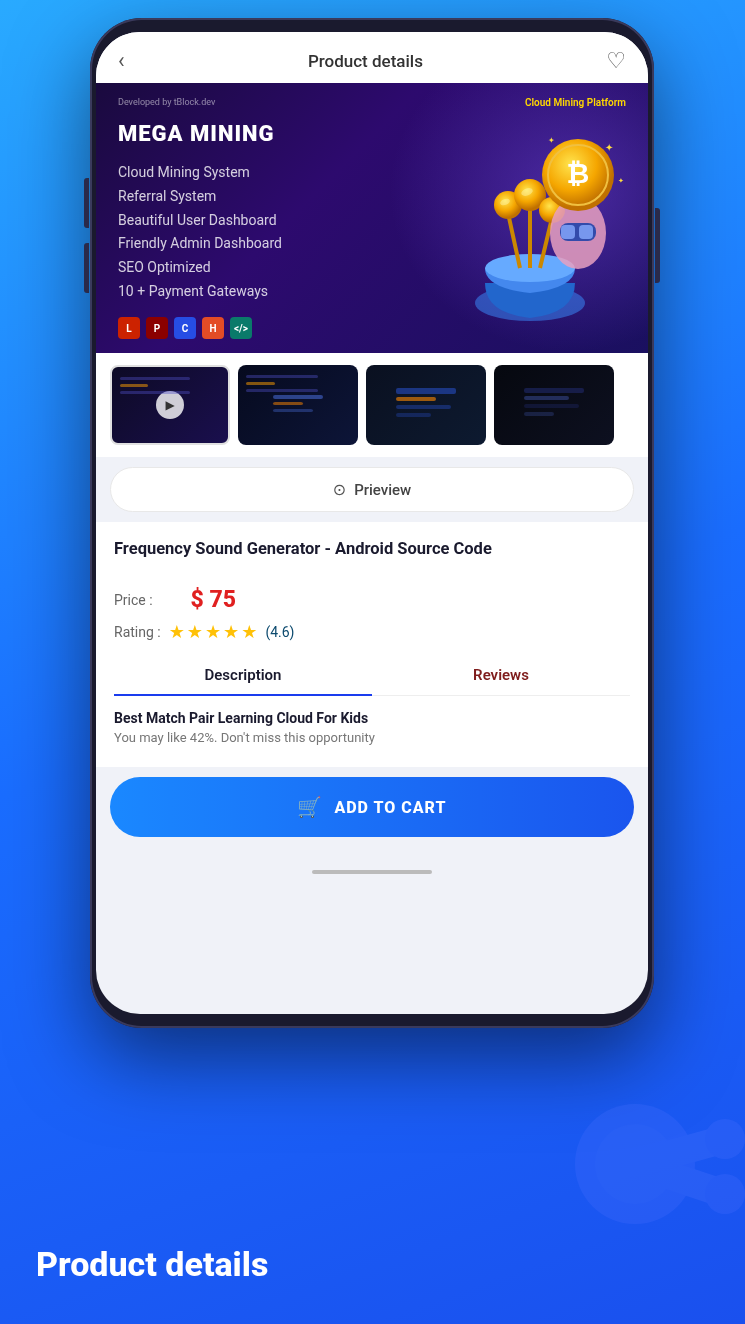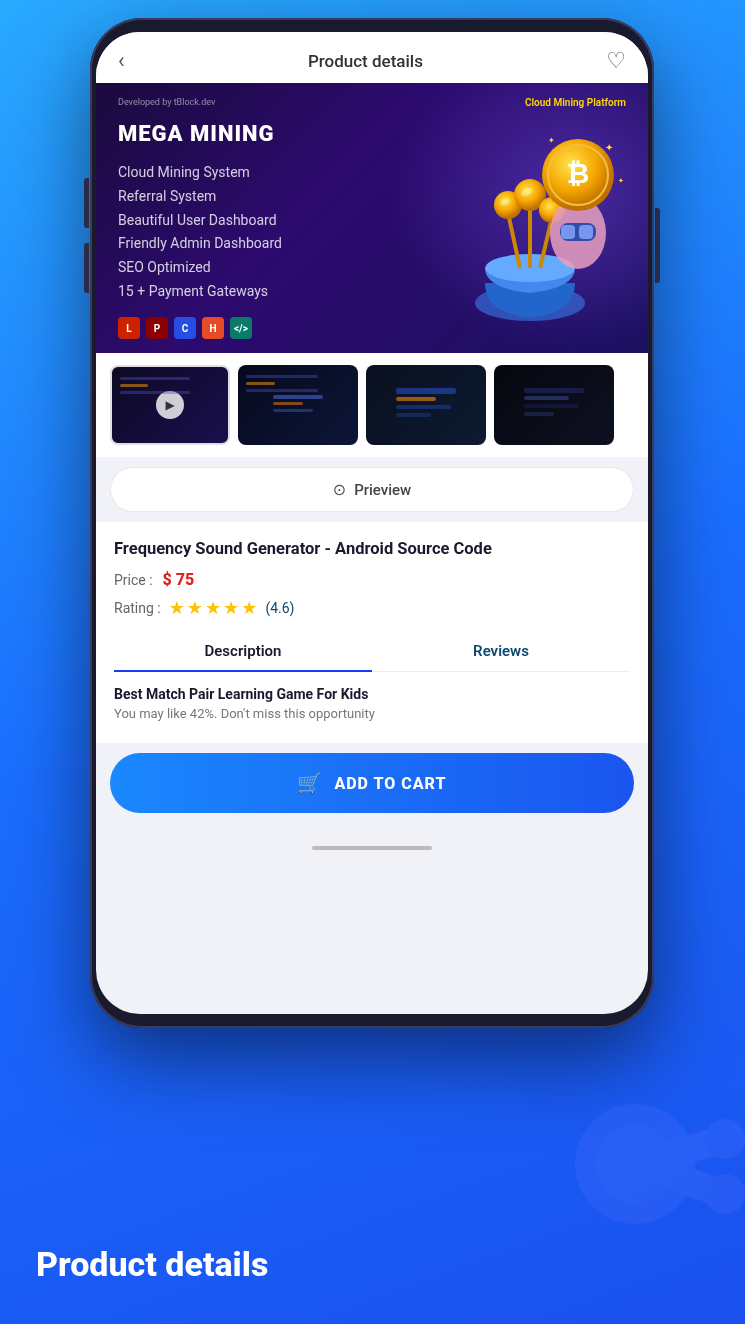--- a/index.html
+++ b/index.html
@@ -222,30 +222,30 @@
     .product-info {
       background: #fff;
       margin: 4px 0 0 0;
       padding: 16px 18px 12px;
     }
     .product-name {
       font-size: 16.5px;
       font-weight: 700;
       color: #1a1a2e;
       line-height: 1.35;
-      margin-bottom: 10px;
+      margin-bottom: 26px;
     }
     .price-row {
       display: flex;
       align-items: center;
       gap: 10px;
       margin-bottom: 8px;
     }
     .price-label { font-size: 14px; color: #666; }
-    .price-value { font-size: 16px; font-weight: 800; color: #e02020; }
+    .price-value { font-size: 23px; font-weight: 800; color: #e02020; margin-left: 28px; }
     .rating-row {
       display: flex;
       align-items: center;
       gap: 8px;
       margin-bottom: 14px;
     }
     .rating-label { font-size: 14px; color: #666; }
     .stars { display: flex; gap: 2px; }
     .star { font-size: 18px; }
     .star.full { color: #ffc107; }
@@ -257,21 +257,21 @@
       display: flex;
       border-bottom: 1px solid #eee;
       margin-bottom: 10px;
     }
     .tab {
       flex: 1;
       text-align: center;
       padding: 10px 0;
       font-size: 15px;
       font-weight: 600;
-      color: #0c4a6e;
+      color: #7f1d1d;
       cursor: pointer;
     }
     .tab.active {
       color: #1a1a2e;
       border-bottom: 2.5px solid #1a3cee;
       margin-bottom: -1px;
     }
 
     
     .desc-content {
@@ -365,21 +365,21 @@
       <div class="banner-glow"></div>
       <span class="banner-dev-text">Developed by tBlock.dev</span>
       <span class="banner-platform-text">Cloud Mining Platform</span>
       <div class="banner-title">MEGA MINING</div>
       <div class="banner-features">
         <div>Cloud Mining System</div>
         <div>Referral System</div>
         <div>Beautiful User Dashboard</div>
         <div>Friendly Admin Dashboard</div>
         <div>SEO Optimized</div>
-        <div>15 + Payment Gateways</div>
+        <div>10 + Payment Gateways</div>
       </div>
       <div class="banner-tech-icons">
         <div class="tech-badge red">L</div>
         <div class="tech-badge maroon">P</div>
         <div class="tech-badge blue-css">C</div>
         <div class="tech-badge orange-html">H</div>
         <div class="tech-badge teal">&lt;/&gt;</div>
       </div>
 
       <div class="banner-visual">
@@ -492,21 +492,21 @@
         </div>
         <span class="rating-count">(4.6)</span>
       </div>
 
       <div class="tabs-row">
         <div class="tab active">Description</div>
         <div class="tab">Reviews</div>
       </div>
 
       <div class="desc-content">
-        <div class="desc-title">Best Match Pair Learning Game For Kids</div>
+        <div class="desc-title">Best Match Pair Learning Cloud For Kids</div>
         <div class="desc-text">You may like 42%. Don't miss this opportunity</div>
       </div>
     </div>
 
     <div class="add-to-cart-btn">
       <span class="cart-icon">🛒</span>
       <span class="cart-label">ADD TO CART</span>
     </div>
 
     <div class="home-indicator">

